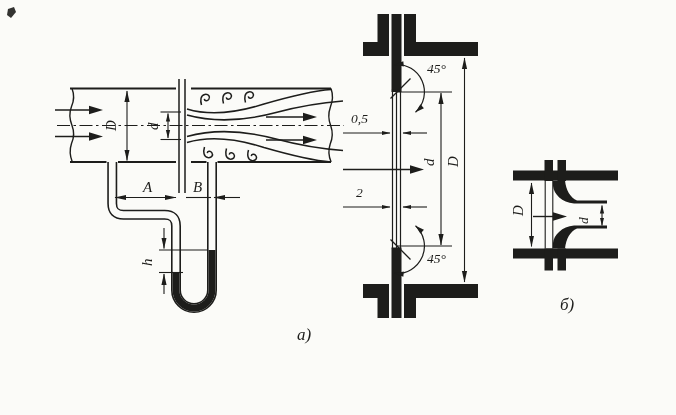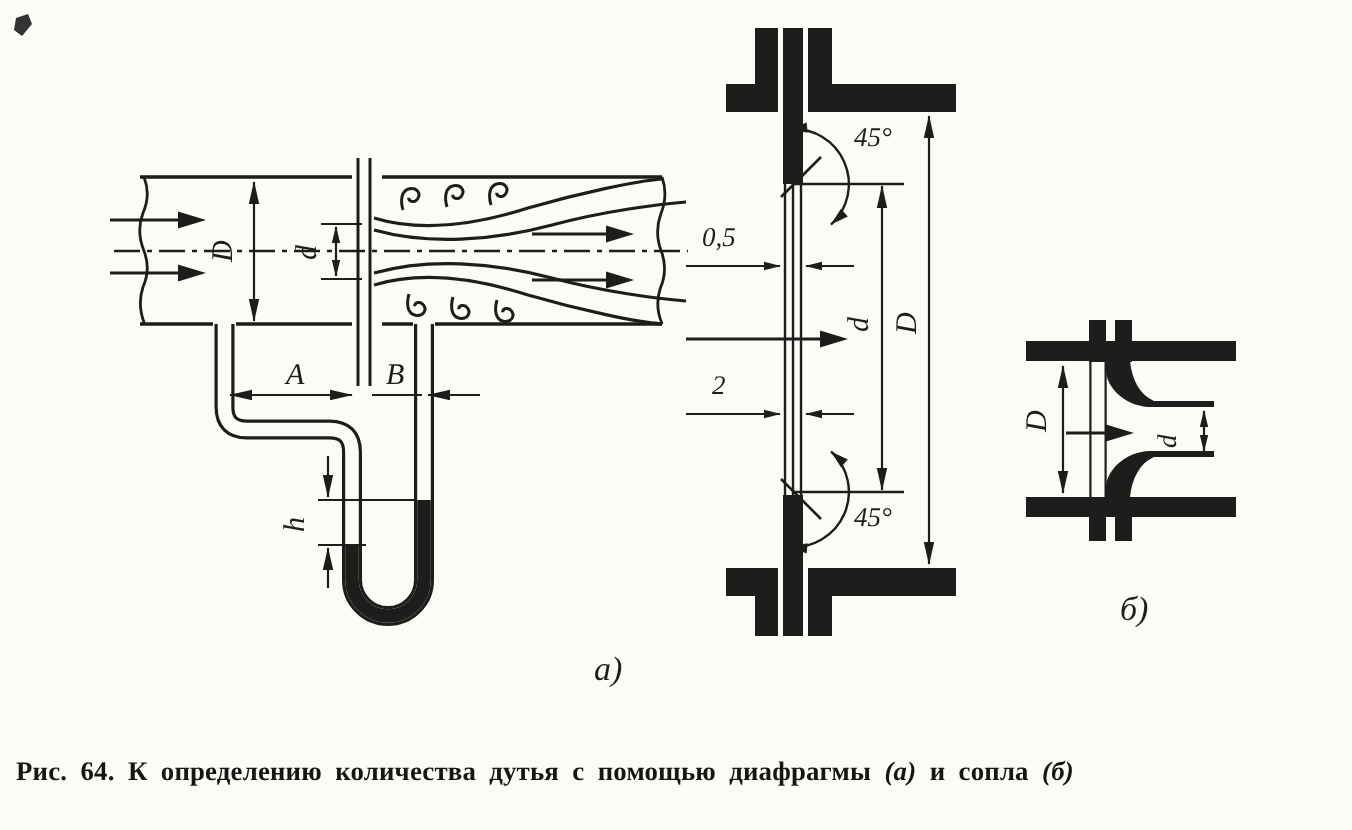--- a/index.html
+++ b/index.html
@@ -211,14 +211,13 @@
           <use href="#fhead" transform="translate(567,216.5)"></use>
     </g>
 
     <line x1="602" y1="205.5" x2="602" y2="225.5" stroke-width="1.1" marker-start="url(#ma2)" marker-end="url(#ma2)"></line>
     <text class="dim-label-sm" transform="translate(588,224) rotate(-90)" stroke="none">d</text>
 
     <text class="part-label" x="560" y="310" stroke="none">б)</text>
   </g>
 </svg>
 
-<p class="caption"><span>Рис. 64.</span> <span>К определению количества дутья с помощью диафрагмы</span> <span class="it">(а)</span> <span>и сопла</span> <span class="it">(б)</span></p>
 </div>
 
 </body></html>

